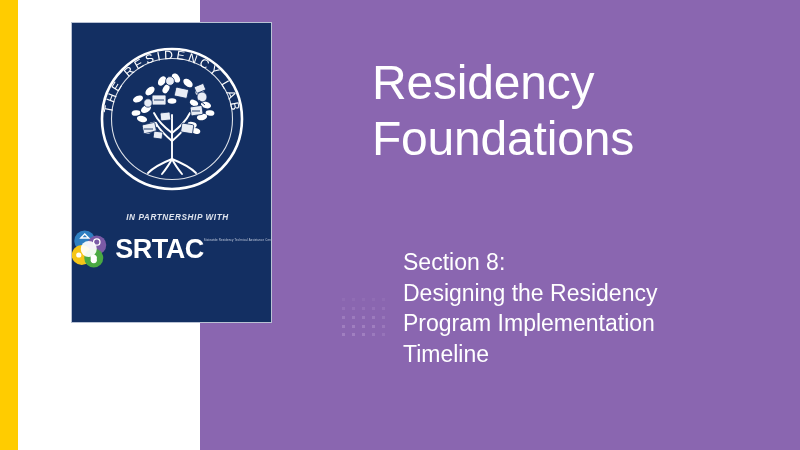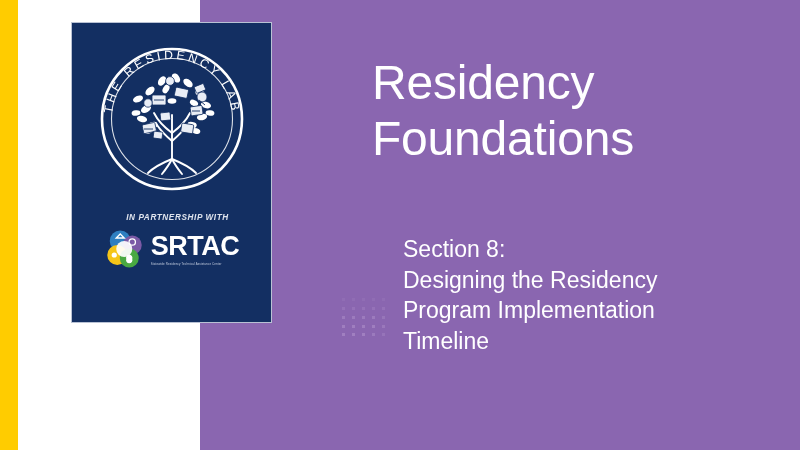--- a/index.html
+++ b/index.html
@@ -80,21 +80,21 @@
   .srtac {
     position: absolute;
     left: 50%;
     top: 205px;
     transform: translateX(-50%);
     display: flex;
     align-items: center;
     gap: 5px;
   }
   .srtac-mark { width: 42px; height: 42px; display: block; }
-  .srtac-text { display: flex; flex-direction: column; align-items: flex-start; }
+  .srtac-text { display: flex; flex-direction: row; align-items: flex-start; }
   .srtac-word {
     color: #ffffff;
     font-size: 27px;
     font-weight: bold;
     letter-spacing: -0.5px;
     line-height: 1;
     font-family: "Liberation Sans", sans-serif;
   }
   .srtac-sub {
     color: #c8d1e2;
@@ -125,21 +125,21 @@
     left: 341px;
     top: 297px;
     width: 46px;
     height: 40px;
     opacity: 0.55;
   }
 
   .slide-subtitle {
     position: absolute;
     left: 403px;
-    top: 234px;
+    top: 247px;
     width: 330px;
     color: #ffffff;
     font-size: 23px;
     line-height: 1.33;
     font-weight: 300;
     font-family: "Liberation Sans", sans-serif;
     white-space: pre-line;
   }
 </style>
 </head>

